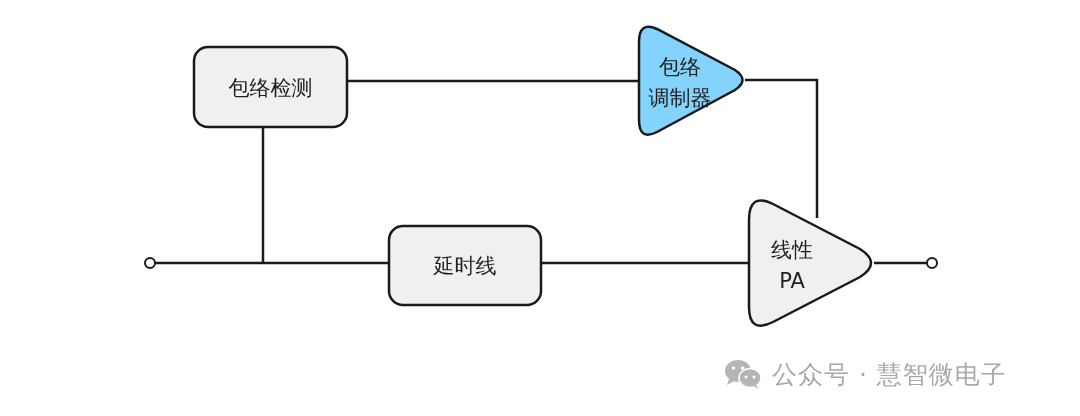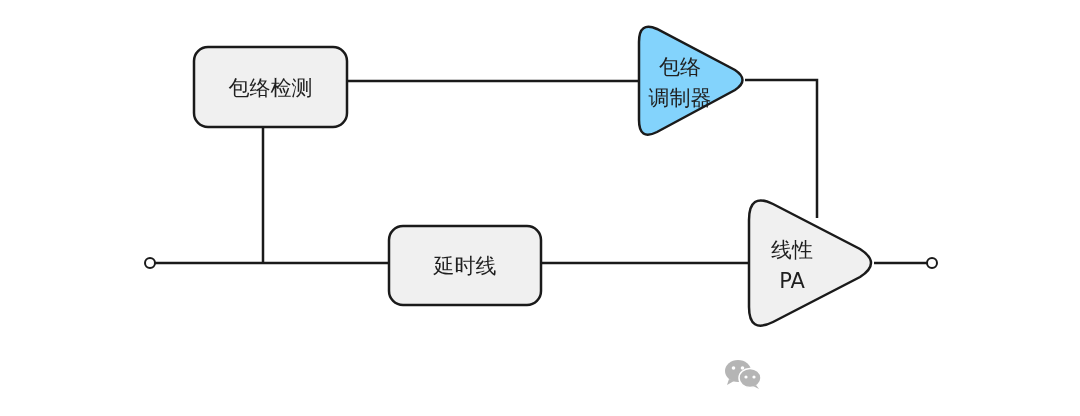--- a/index.html
+++ b/index.html
@@ -105,13 +105,14 @@
   <svg class="wm-icon" viewBox="0 0 40 32">
     <ellipse cx="14" cy="13" rx="13" ry="11" fill="#b5b5b5"></ellipse>
     <path d="M5 21 L3 27 L10 23 Z" fill="#b5b5b5"></path>
     <circle cx="9.5" cy="10" r="1.8" fill="#ffffff"></circle>
     <circle cx="18.5" cy="10" r="1.8" fill="#ffffff"></circle>
     <ellipse cx="26" cy="20" rx="11" ry="9.5" fill="#b5b5b5" stroke="#ffffff" stroke-width="1.5"></ellipse>
     <path d="M32 27 L35 31 L29 28 Z" fill="#b5b5b5"></path>
     <circle cx="22" cy="19" r="1.6" fill="#ffffff"></circle>
     <circle cx="30" cy="19" r="1.6" fill="#ffffff"></circle>
   </svg>
+  <span>公众号 · 慧智微电子</span>
 </div>
 
 </body></html>

